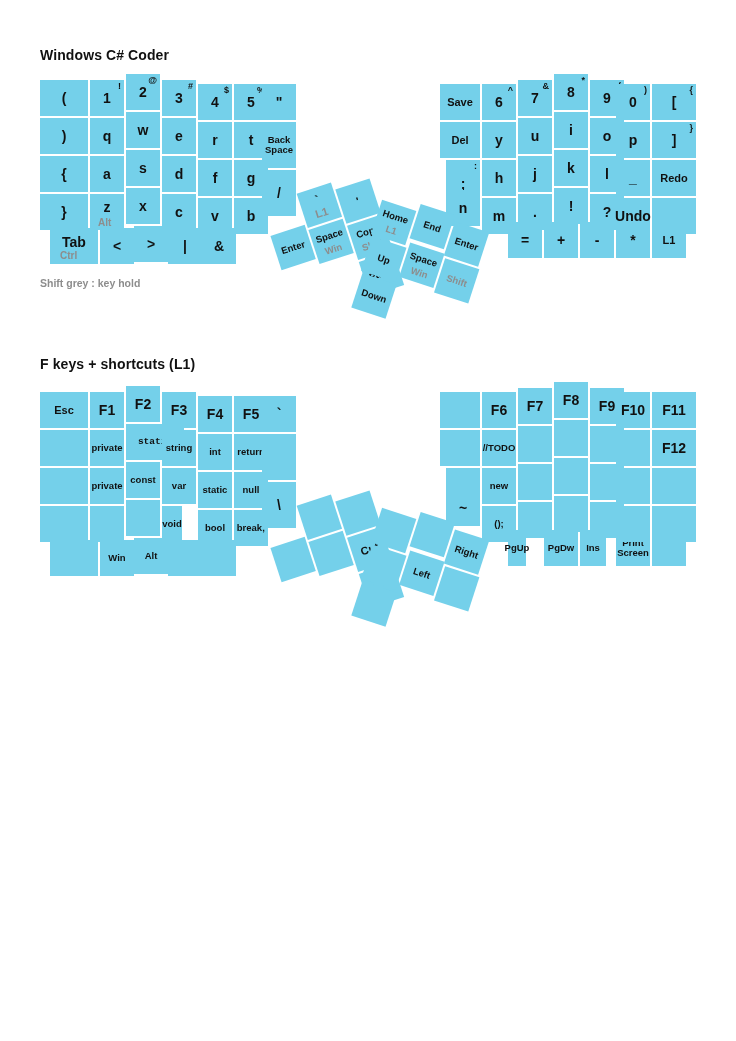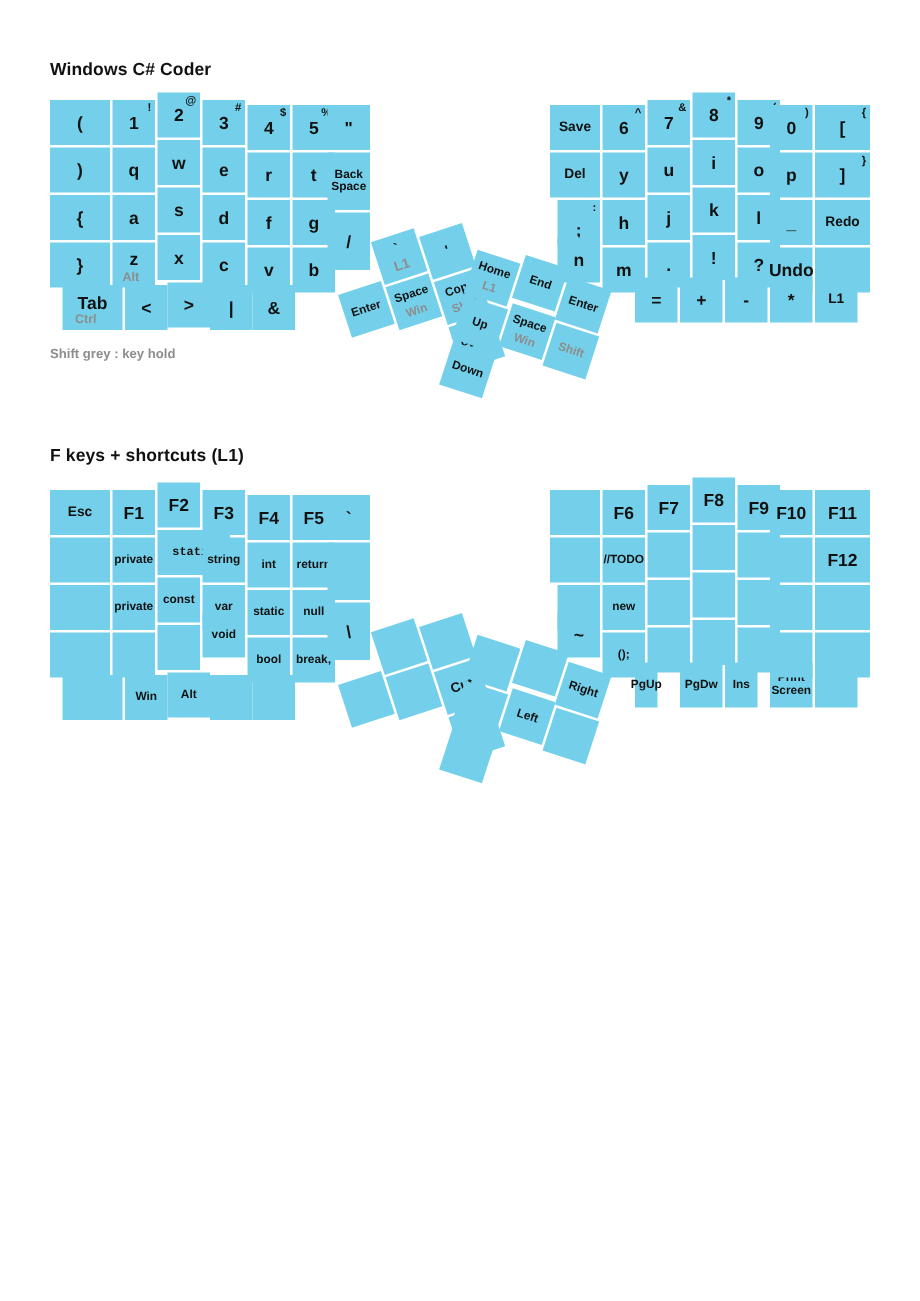--- a/index.html
+++ b/index.html
@@ -422,21 +422,21 @@
 
   <div class="key" style="left:162px; top:392px; width:34px; height:36px;">
     <span class="lbl c">F3</span>
   </div>
   <div class="key" style="left:162px; top:430px; width:34px; height:36px;">
     <span class="lbl c xs">string</span>
   </div>
   <div class="key" style="left:162px; top:468px; width:34px; height:36px;">
     <span class="lbl c xs">var</span>
   </div>
-  <div class="key" style="left:162px; top:490px; width:34px; height:36px;">
+  <div class="key" style="left:162px; top:506px; width:20px; height:36px;">
     <span class="lbl c xs">void</span>
   </div>
   <div class="key" style="left:168px; top:540px; width:34px; height:36px;">
     <span class="lbl c xs"></span>
   </div>
 
   <div class="key" style="left:198px; top:396px; width:34px; height:36px;">
     <span class="lbl c">F4</span>
   </div>
   <div class="key" style="left:198px; top:434px; width:34px; height:36px;">

